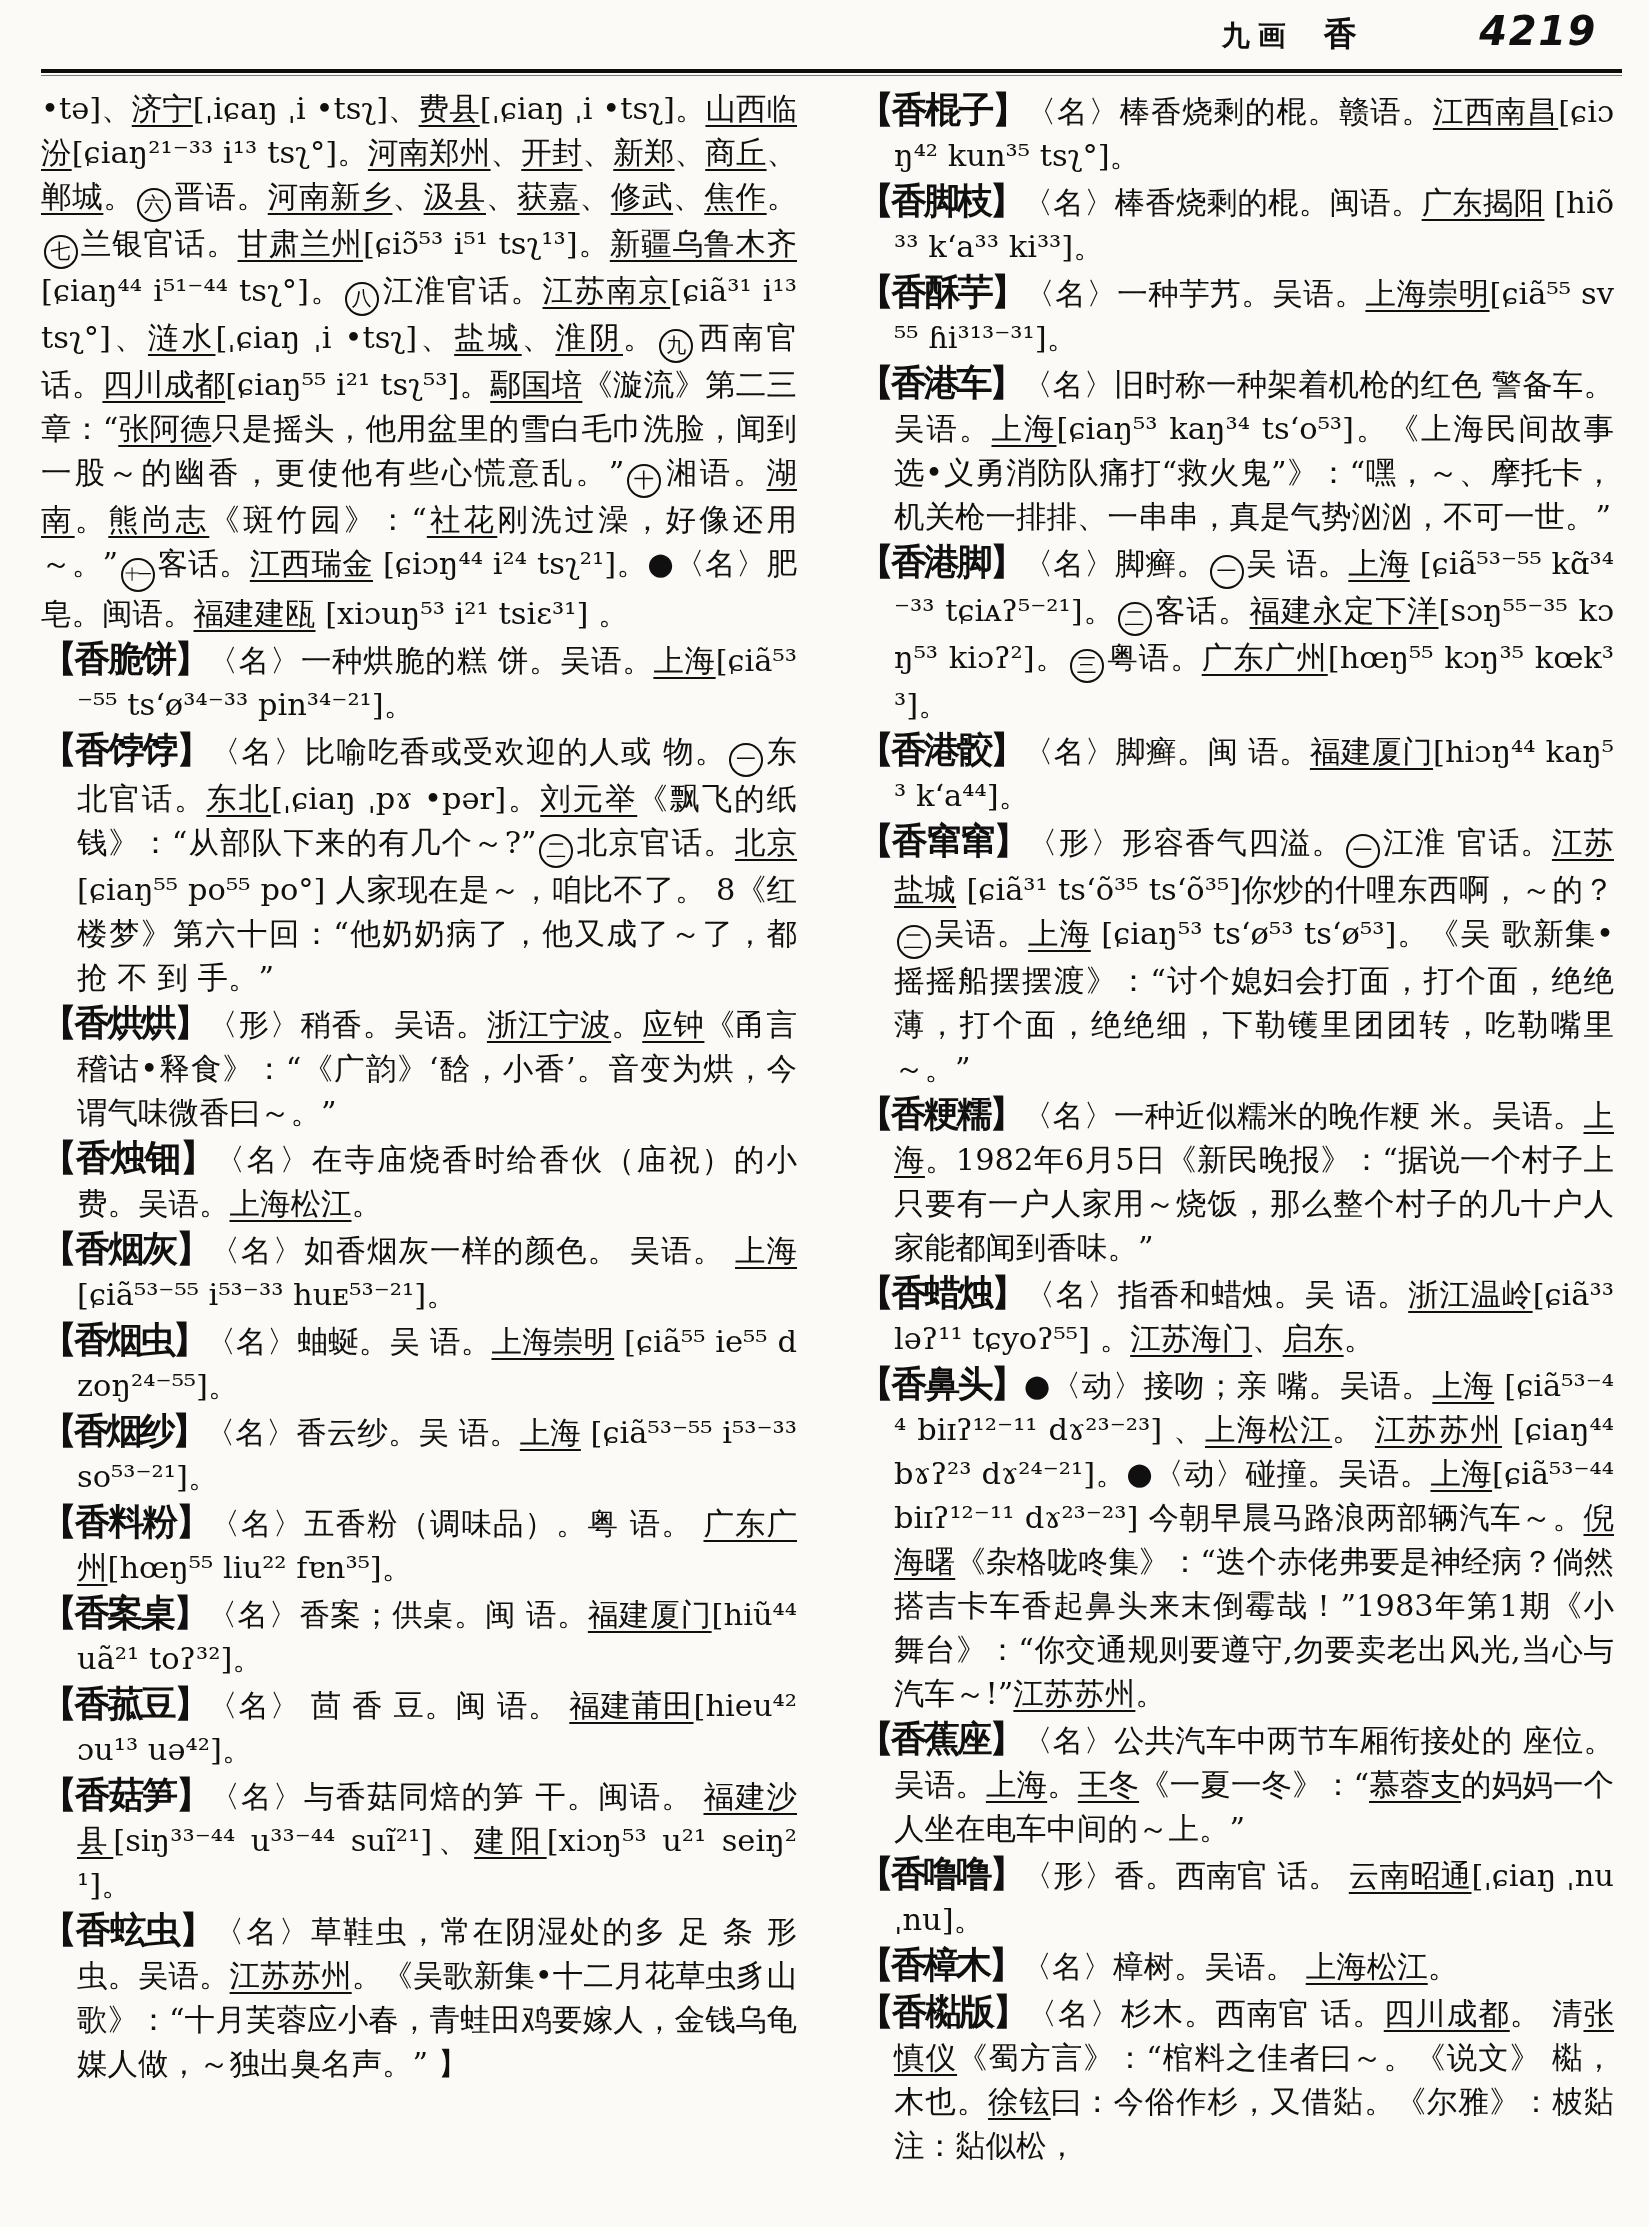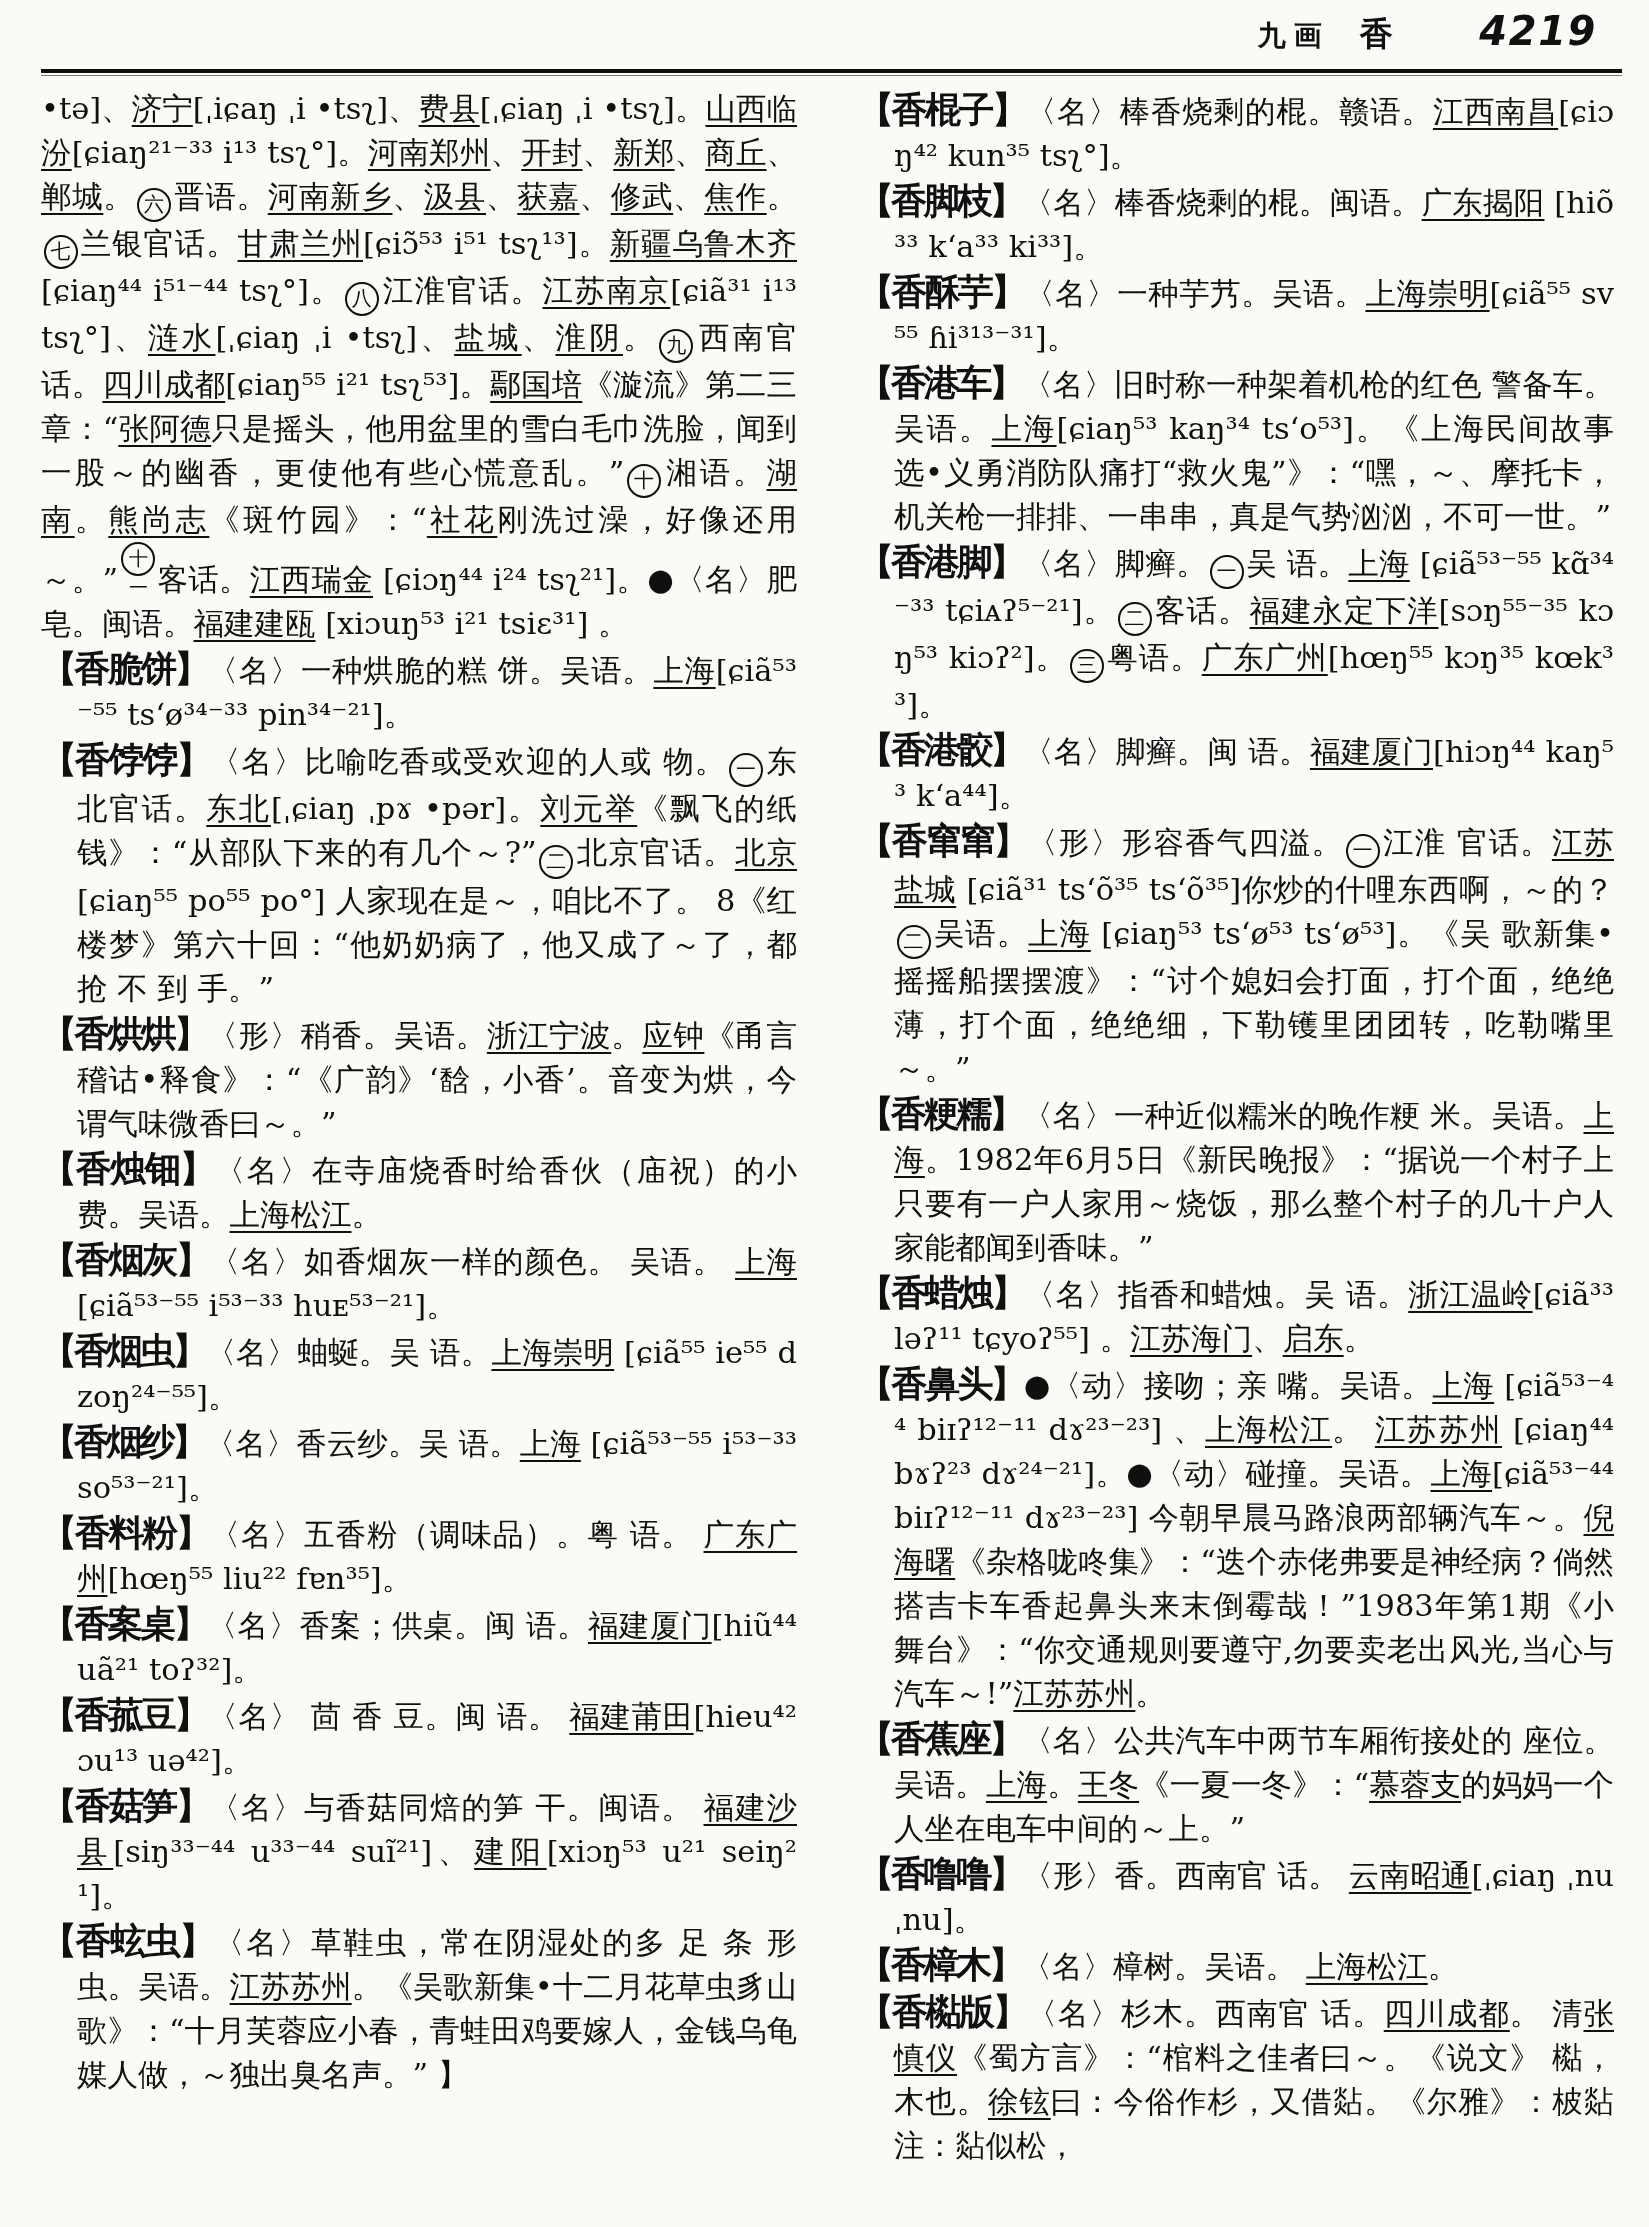--- a/index.html
+++ b/index.html
@@ -5,34 +5,34 @@
   html,body{margin:0;padding:0;}
   body{
     width:1650px;height:2227px;background:#fbfaf6;color:#101010;
     font-family:"DejaVu Serif","Liberation Serif",serif;
     -webkit-font-smoothing:antialiased;
   }
   .page{position:absolute;left:0;top:0;width:1650px;height:2227px;overflow:hidden;}
   .header{position:absolute;top:8.2px;left:0;right:53px;text-align:right;font-weight:bold;white-space:nowrap;}
   .hdr-sec{font-size:28px;letter-spacing:8.2px;}
   .hdr-char{font-size:33px;margin-left:25px;}
-  .hdr-num{font-size:40px;margin-left:82px;font-style:italic;font-family:"DejaVu Sans","Liberation Sans",sans-serif;letter-spacing:1.6px;}
+  .hdr-num{font-size:40px;margin-left:118px;font-style:italic;font-family:"DejaVu Sans","Liberation Sans",sans-serif;letter-spacing:1.6px;}
   .rule{position:absolute;top:69px;left:41px;right:28px;height:4.1px;background:#0d0d0d;}
   .rule:after{content:"";position:absolute;left:0;right:0;top:5.8px;height:0.8px;background:#0d0d0d;opacity:.55;}
   .col{position:absolute;top:87px;width:756px;font-size:30.5px;line-height:44px;text-align:justify;word-break:break-all;}
   .col-left{left:41px;}
   .col-right{left:858px;}
   .entry{margin:0;padding-left:36px;text-indent:-36px;}
   .entry.cont{padding-left:0;text-indent:0;}
   .head{font-weight:bold;font-size:36px;letter-spacing:-3.3px;}
   u{text-underline-offset:5.8px;text-decoration-thickness:2.1px;}
   .circ{display:inline-block;box-sizing:border-box;width:34px;height:34px;border:2.5px solid #101010;
         border-radius:50%;font-size:20px;line-height:28px;text-align:center;vertical-align:-4.1px;
         margin:0 2.5px;text-indent:0;font-weight:normal;}
-  .circ2{font-size:19px;letter-spacing:-1.6px;line-height:29px;}
+  .circ2{font-size:14px;letter-spacing:-1.6px;line-height:29px;}
 </style>
 </head>
 <body>
 
 <div class="page">
   <div class="header">
     <span class="hdr-sec">九画</span>
     <span class="hdr-char">香</span>
     <span class="hdr-num">4219</span>
   </div>

